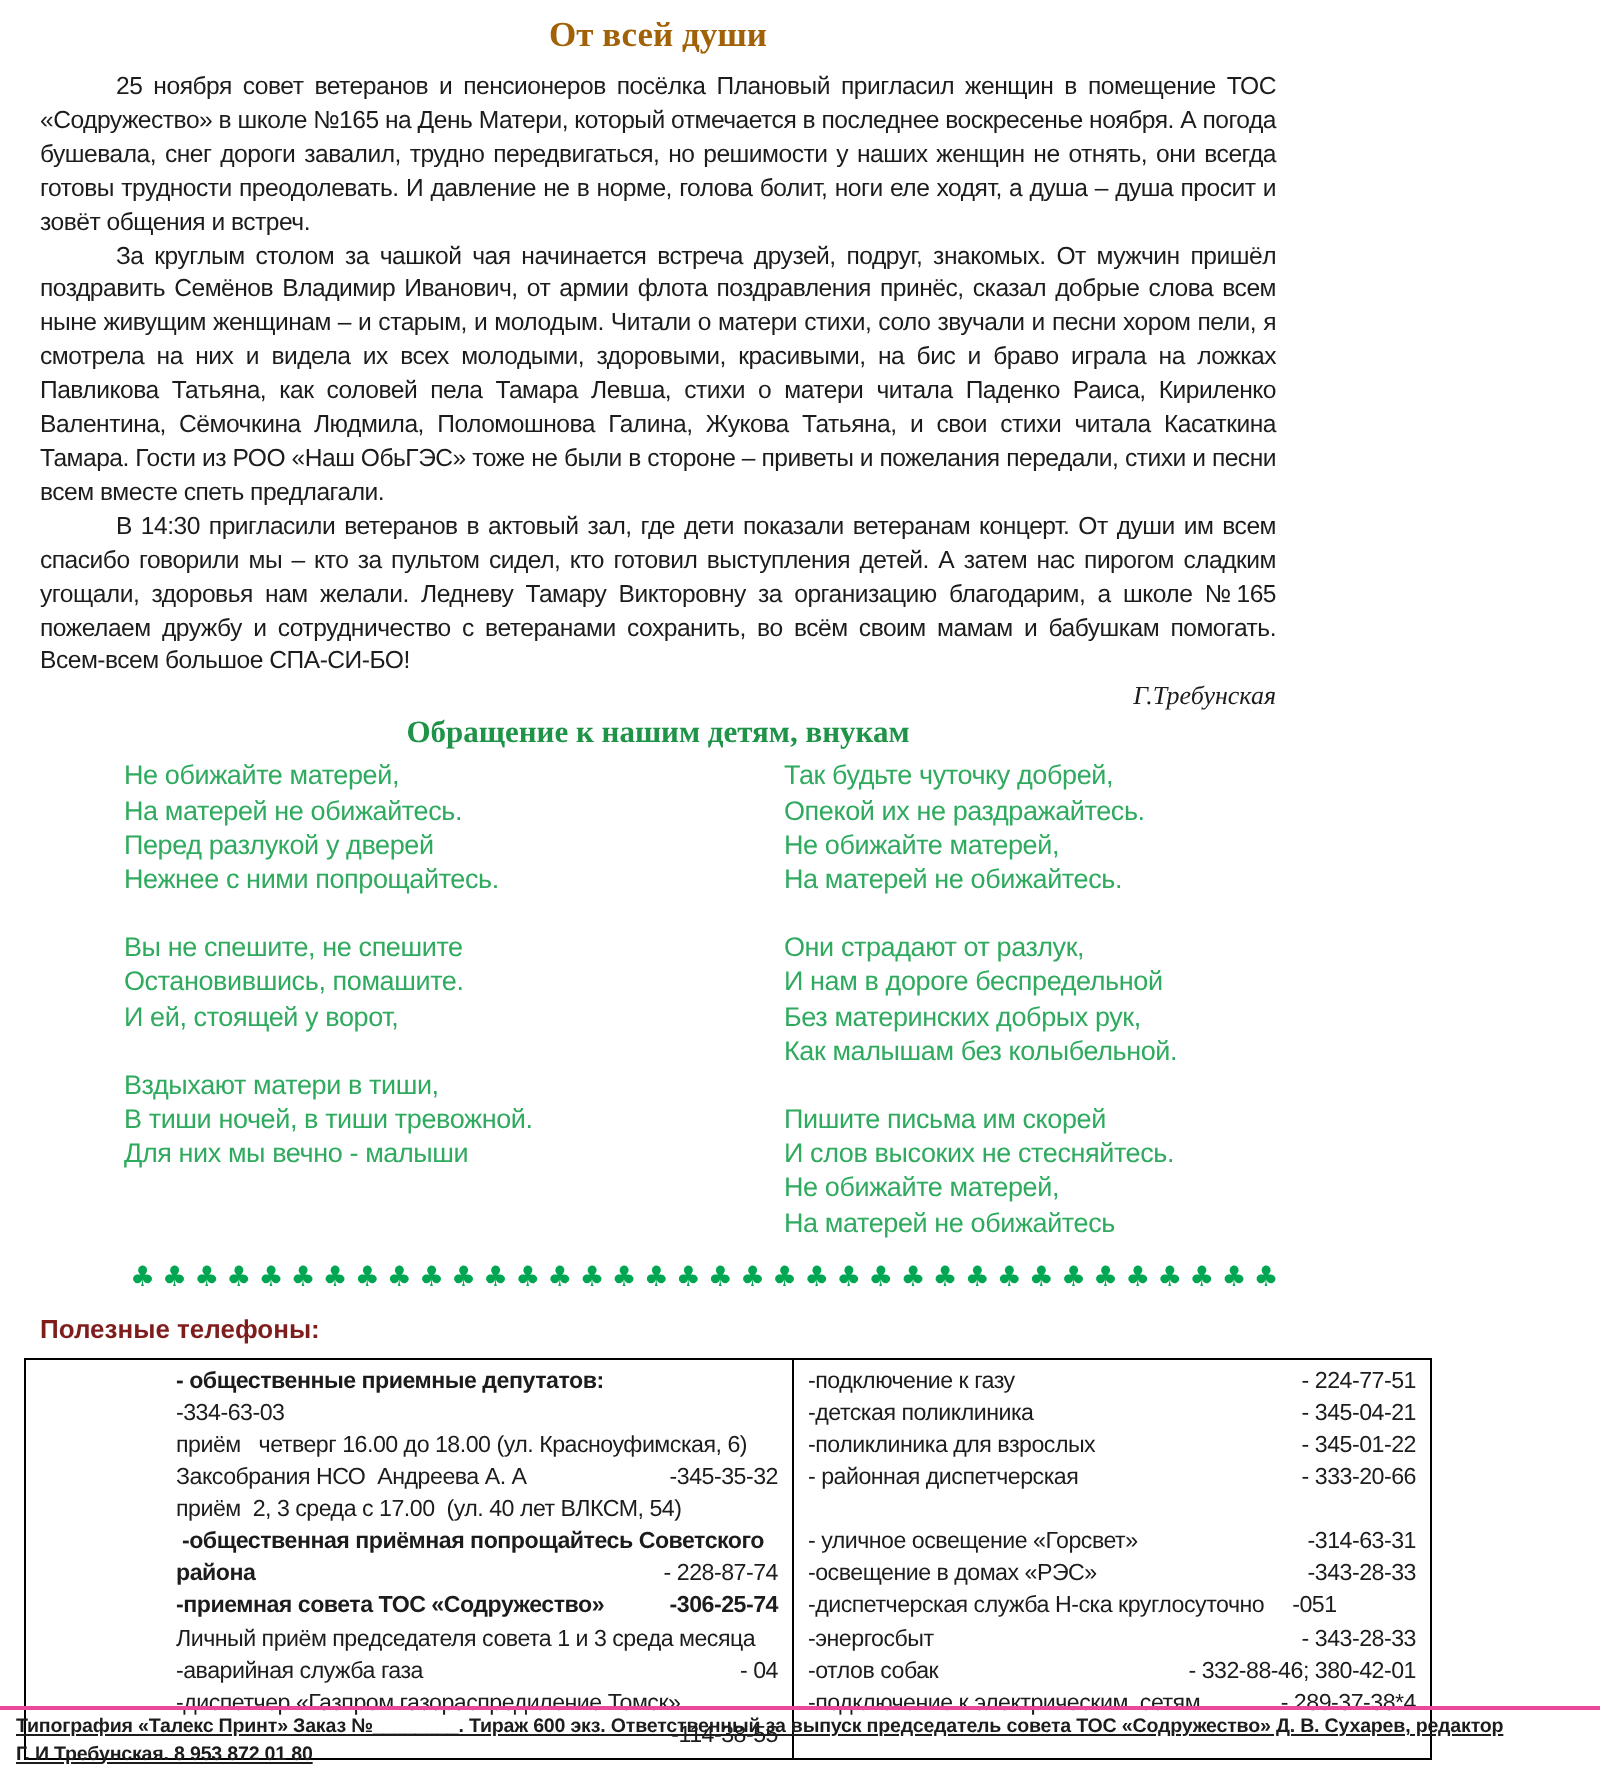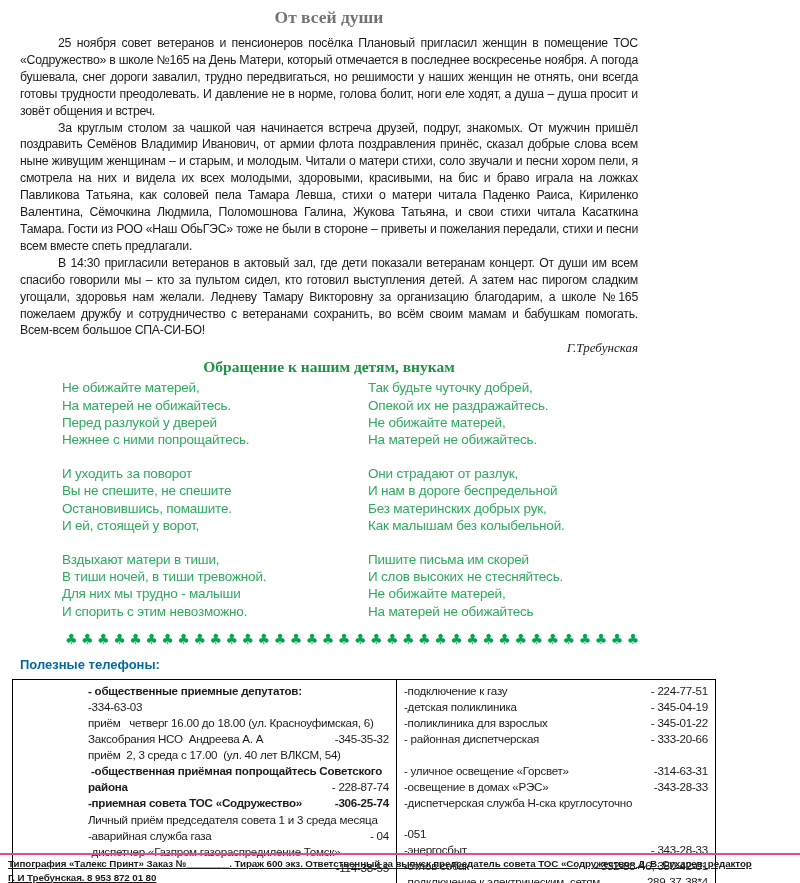--- a/index.html
+++ b/index.html
@@ -2,55 +2,55 @@
 <html><head>
 <meta charset="utf-8">
 <style>
   html,body{margin:0;padding:0;}
   body{
     width:800px;height:883px;background:#ffffff;position:relative;overflow:hidden;
     font-family:"Liberation Sans", sans-serif;color:#1c1c1c;
   }
   .content{width:618px;margin-left:20px;}
   .doc-title{
-    font-family:"Liberation Serif", serif;font-size:17.5px;font-weight:bold;color:#737373;
+    font-family:"Liberation Serif", serif;font-size:17.5px;font-weight:bold;color:#a16207;
     text-align:center;margin:7px 0 7px 0;
   }
   .body-par{
     font-size:12.3px;line-height:16.9px;text-align:justify;text-indent:38px;
     margin:0;letter-spacing:-0.25px;
   }
   .signature{
     font-family:"Liberation Serif", serif;font-style:italic;font-size:13px;
     text-align:right;margin:1px 0 0 0;
   }
   .poem-heading{
     font-family:"Liberation Serif", serif;font-weight:bold;font-size:15.5px;
     color:var(--accent-green,#1f9347);text-align:center;margin:2px 0 3px 0;
   }
   .poem{display:flex;margin-left:42px;color:var(--poem-green,#2faa5e);
-    font-size:13.5px;line-height:17.2px;letter-spacing:-0.2px;}
+    font-size:13.5px;line-height:17.2px;letter-spacing:-0.2px;gap:24px;}
   .poem-col.left{width:306px;}
   .stanza{margin-bottom:17px;}
   .stanza:last-child{margin-bottom:0;margin-top:12px;}
   .clubs{
     font-family:"DejaVu Sans", sans-serif;color:var(--clubs-green,#00a651);
     font-size:14px;letter-spacing:3.5px;margin:10px 0 0 45px;line-height:18px;
   }
-  .phones-heading{font-weight:bold;font-size:13px;color:#0369a1;margin:9px 0 7px 0;}
+  .phones-heading{font-weight:bold;font-size:13px;color:#7f1d1d;margin:9px 0 7px 0;}
   .phones-table{
     display:flex;margin-left:-8px;width:704px;border:1px solid #000;box-sizing:border-box;justify-content:flex-end;
   }
   .phone-col{width:316px;box-sizing:border-box;padding:3px 7px;border-right:1px solid #000;}
   .phone-col.right{width:318px;border-right:none;}
   .phone-row{
     display:flex;justify-content:space-between;white-space:pre;
     font-size:11.6px;line-height:16.1px;min-height:16.1px;letter-spacing:-0.25px;
   }
-  .phone-row.inline{justify-content:flex-start;gap:14px;flex-direction:column;}
+  .phone-row.inline{justify-content:flex-start;gap:14px;}
   .phone-row.bold, .phone-row .label.bold{font-weight:bold;}
   .footer{
     position:absolute;left:0;top:853px;width:800px;border-top:2px solid #ec4899;
     box-sizing:border-box;padding:2px 6px 0 8px;text-decoration:underline;
   }
   .footer-line{font-size:9.8px;font-weight:bold;line-height:13.5px;letter-spacing:-0.1px;}
 </style>
 </head>
 <body style="--accent-green: #1f9347; --poem-green: #2faa5e; --clubs-green: #00a651;">
 
@@ -67,30 +67,28 @@
 
   <div class="poem">
     <div class="poem-col left">
         <div class="stanza">
           <div class="poem-line">Не обижайте матерей,</div>
           <div class="poem-line">На матерей не обижайтесь.</div>
           <div class="poem-line">Перед разлукой у дверей</div>
           <div class="poem-line">Нежнее с ними попрощайтесь.</div>
         </div>
         <div class="stanza">
-          <div class="poem-line">И уходить за поворот</div>
           <div class="poem-line">Вы не спешите, не спешите</div>
           <div class="poem-line">Остановившись, помашите.</div>
           <div class="poem-line">И ей, стоящей у ворот,</div>
         </div>
         <div class="stanza">
           <div class="poem-line">Вздыхают матери в тиши,</div>
           <div class="poem-line">В тиши ночей, в тиши тревожной.</div>
-          <div class="poem-line">Для них мы трудно - малыши</div>
-          <div class="poem-line">И спорить с этим невозможно.</div>
+          <div class="poem-line">Для них мы вечно - малыши</div>
         </div>
       </div>
     <div class="poem-col right">
         <div class="stanza">
           <div class="poem-line">Так будьте чуточку добрей,</div>
           <div class="poem-line">Опекой их не раздражайтесь.</div>
           <div class="poem-line">Не обижайте матерей,</div>
           <div class="poem-line">На матерей не обижайтесь.</div>
         </div>
         <div class="stanza">
@@ -122,21 +120,21 @@
         <div class="phone-row bold"><span class="label"> -общественная приёмная попрощайтесь Советского</span><span class="number"></span></div>
         <div class="phone-row"><span class="label bold">района</span><span class="number">- 228-87-74</span></div>
         <div class="phone-row bold"><span class="label">-приемная совета ТОС «Содружество»</span><span class="number">-306-25-74</span></div>
         <div class="phone-row"><span class="label">Личный приём председателя совета 1 и 3 среда месяца</span><span class="number"></span></div>
         <div class="phone-row"><span class="label">-аварийная служба газа</span><span class="number">- 04</span></div>
         <div class="phone-row"><span class="label">-диспетчер «Газпром газораспредиление Томск»</span><span class="number"></span></div>
         <div class="phone-row"><span class="label"></span><span class="number">-114-38-55</span></div>
       </div>
     <div class="phone-col right">
         <div class="phone-row"><span class="label">-подключение к газу</span><span class="number">- 224-77-51</span></div>
-        <div class="phone-row"><span class="label">-детская поликлиника</span><span class="number">- 345-04-19</span></div>
+        <div class="phone-row"><span class="label">-детская поликлиника</span><span class="number">- 345-04-21</span></div>
         <div class="phone-row"><span class="label">-поликлиника для взрослых</span><span class="number">- 345-01-22</span></div>
         <div class="phone-row"><span class="label">- районная диспетчерская</span><span class="number">- 333-20-66</span></div>
         <div class="phone-row"><span class="label"></span><span class="number"></span></div>
         <div class="phone-row"><span class="label">- уличное освещение «Горсвет»</span><span class="number">-314-63-31</span></div>
         <div class="phone-row"><span class="label">-освещение в домах «РЭС»</span><span class="number">-343-28-33</span></div>
         <div class="phone-row inline"><span class="label">-диспетчерская служба Н-ска круглосуточно</span><span class="number">-051</span></div>
         <div class="phone-row"><span class="label">-энергосбыт</span><span class="number">- 343-28-33</span></div>
         <div class="phone-row"><span class="label">-отлов собак</span><span class="number">- 332-88-46; 380-42-01</span></div>
         <div class="phone-row"><span class="label">-подключение к электрическим  сетям</span><span class="number">- 289-37-38*4</span></div>
       </div>

